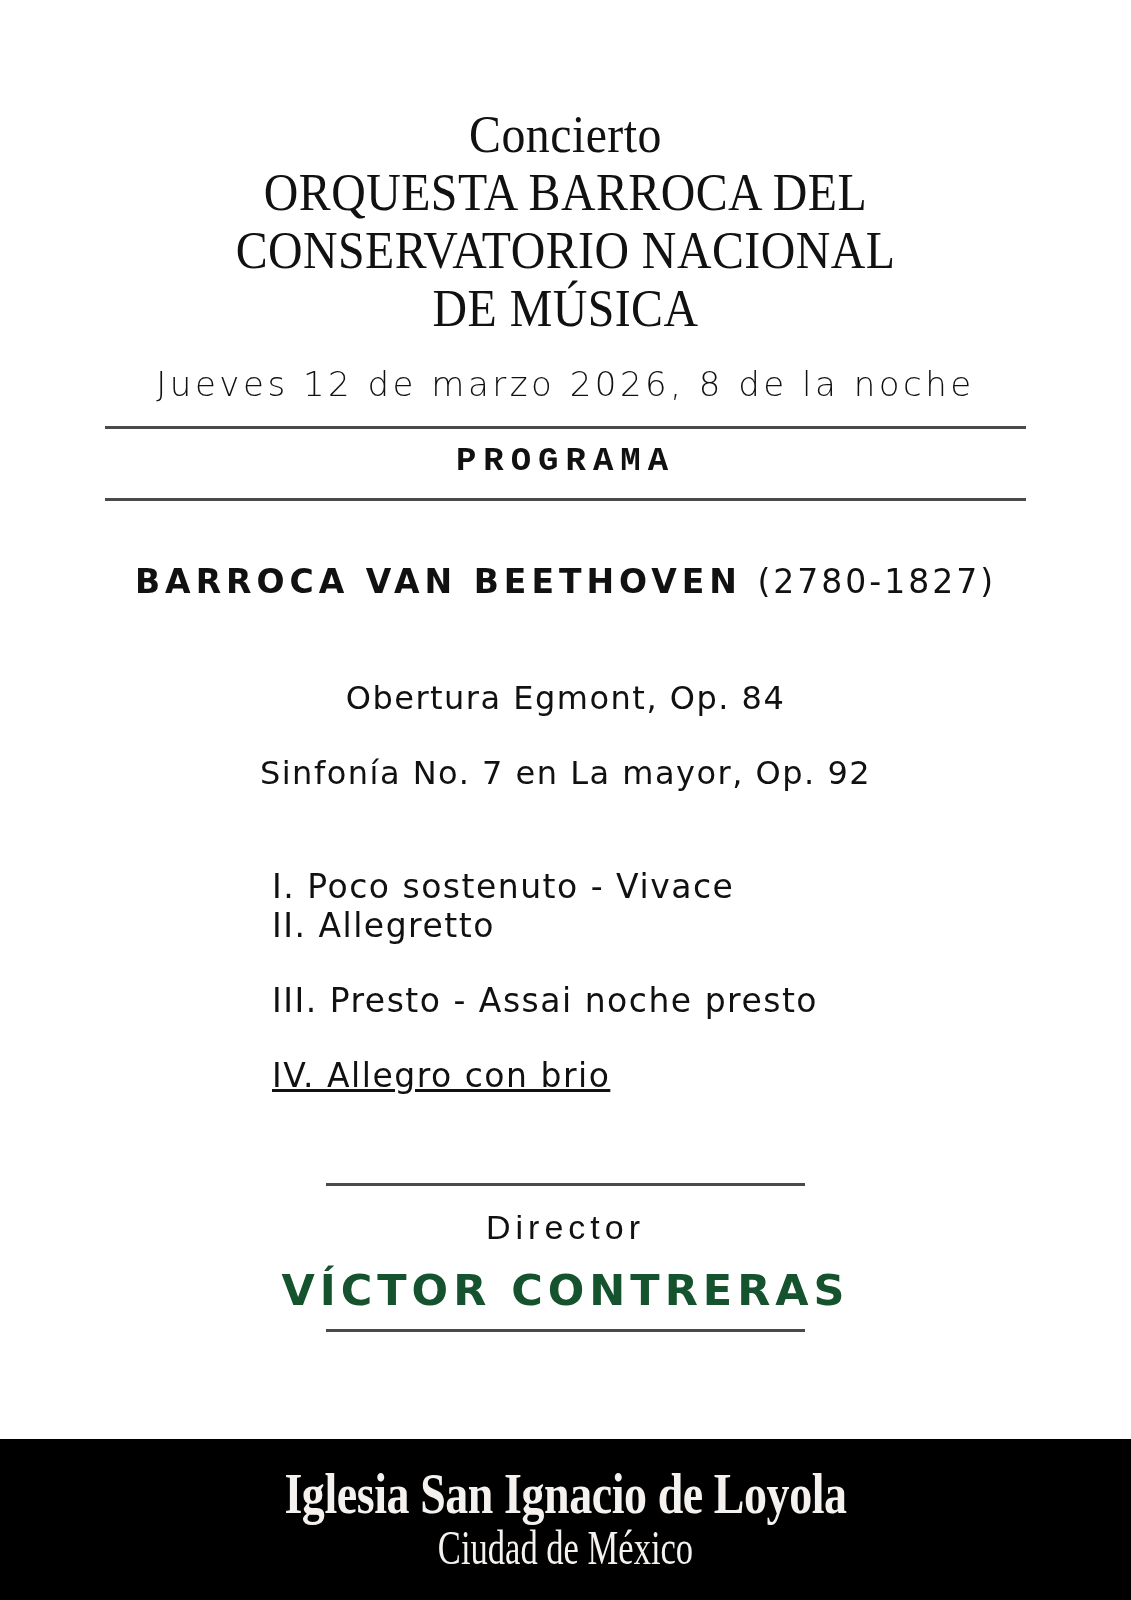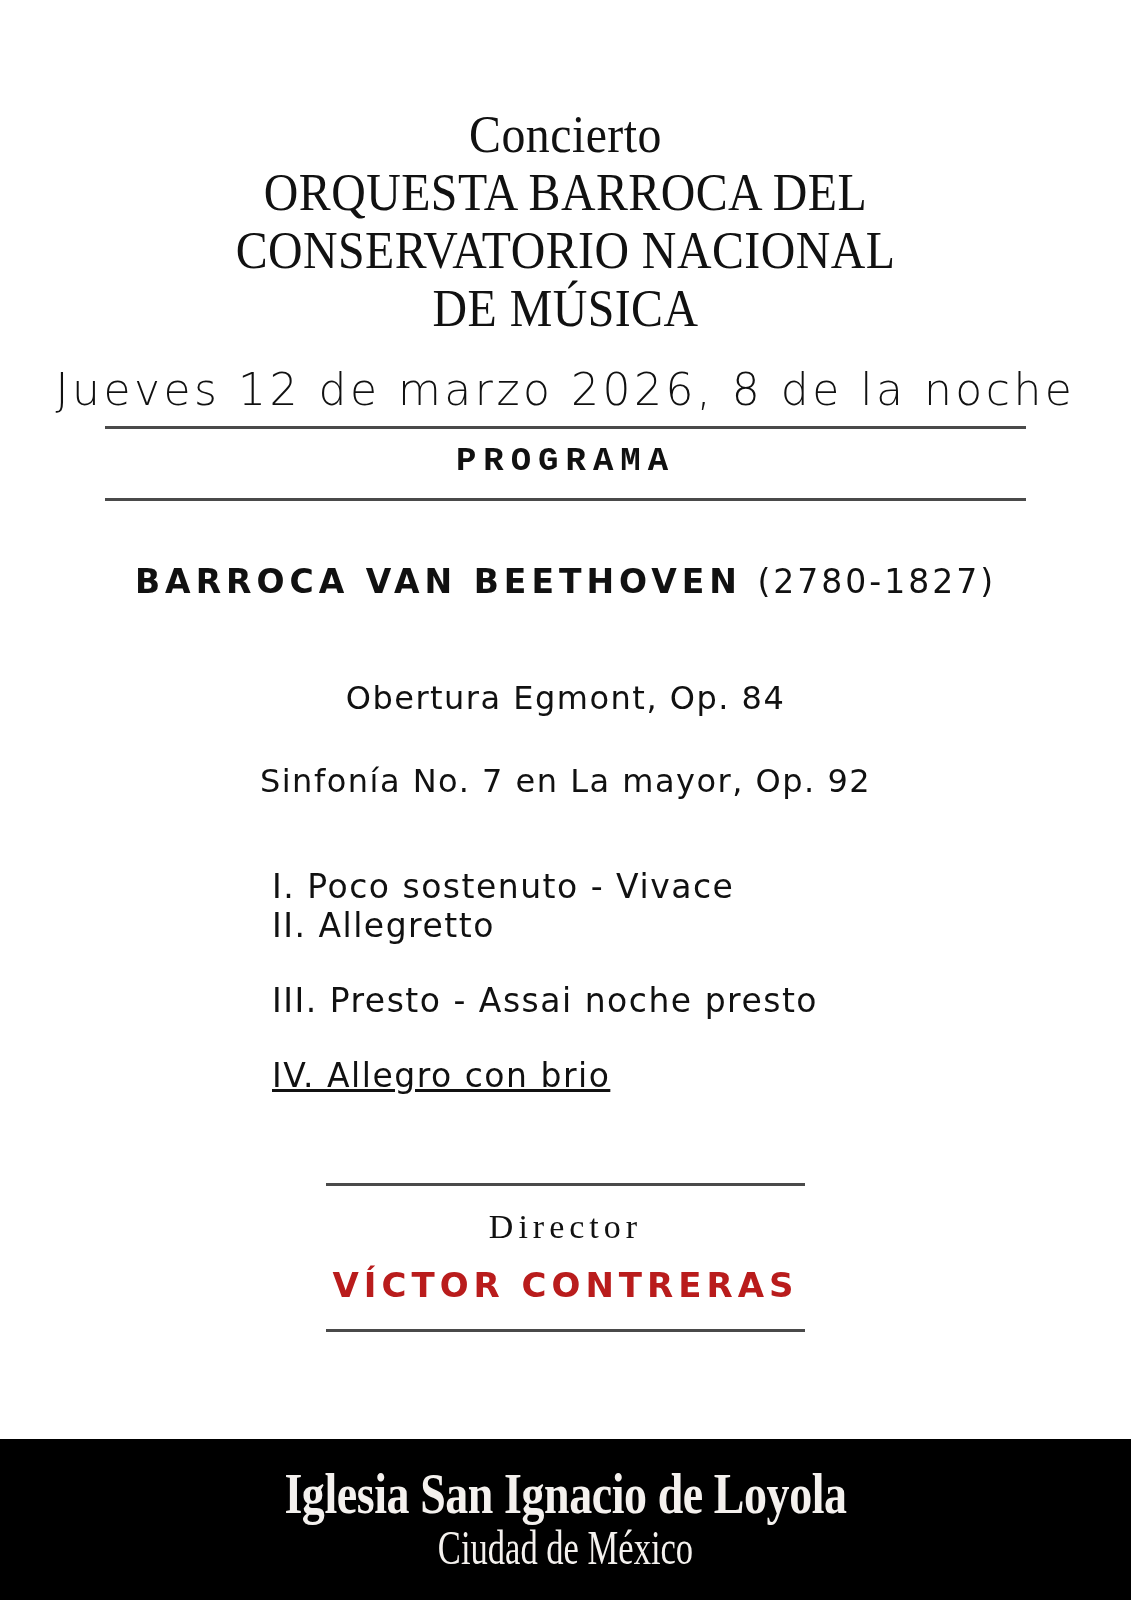--- a/index.html
+++ b/index.html
@@ -14,59 +14,59 @@
       font-family: "Liberation Serif", "DejaVu Serif", serif;
       font-size: 52px; line-height: 58px; color: #111;
       transform: scaleX(0.92); transform-origin: center;
       letter-spacing: 0.5px;
     }
     #concierto { top: 106px; }
     #title-1 { top: 164px; }
     #title-2 { top: 222px; }
     #title-3 { top: 280px; }
     #date {
-      top: 364px; font-size: 44px; letter-spacing: 3.5px;
+      top: 364px; font-size: 34px; letter-spacing: 3.5px;
       font-family: "DejaVu Sans", sans-serif; font-weight: 300; color: #111;
     }
     .rule { position: absolute; height: 3px; background: #4a4a4a; }
     #rule-top-1 { left: 105px; width: 921px; top: 426px; }
     #rule-top-2 { left: 105px; width: 921px; top: 498px; }
     #programa {
       top: 442px; font-size: 34px; font-weight: bold; letter-spacing: 7px;
       font-family: Liberation Mono, monospace; color: #111;
     }
     #composer {
       top: 562px; font-size: 33px; letter-spacing: 5px; color: #111;
       font-family: "DejaVu Sans", sans-serif;
     }
     #composer .name { font-weight: bold; }
     #composer .years { font-weight: normal; letter-spacing: 3px; }
     .work {
       font-size: 32px; font-weight: normal; letter-spacing: 1.5px; color: #111;
       font-family: "DejaVu Sans", sans-serif;
     }
     #work-1 { top: 679px; }
-    #work-2 { top: 754px; margin-top: 8px; }
+    #work-2 { top: 754px; }
     .movement {
       position: absolute; left: 272px;
       font-size: 33px; letter-spacing: 1.5px; color: #111;
       font-family: "DejaVu Sans", sans-serif; font-weight: normal;
     }
     #mov-1 { top: 831px; margin-top: 36px; }
     #mov-2 { top: 906px; }
     #mov-3 { top: 981px; }
     #mov-4 { top: 1056px; text-decoration: underline; }
     #rule-dir-1 { left: 326px; width: 479px; top: 1183px; }
     #rule-dir-2 { left: 326px; width: 479px; top: 1329px; }
     #director-label {
       top: 1208px; font-size: 34px; letter-spacing: 5px; color: #111;
-      font-family: Liberation Serif, serif;
+      font-family: Liberation Sans, sans-serif;
     }
     #director-name {
-      top: 1265px; font-size: 34px; font-weight: bold; letter-spacing: 5px; color: #b91c1c;
+      top: 1265px; font-size: 43px; font-weight: bold; letter-spacing: 5px; color: #14532d;
       font-family: "DejaVu Sans", sans-serif;
     }
     #footer {
       position: absolute; left: 0; top: 1439px; width: 1131px; height: 161px;
       background: #000000;
     }
     #venue {
       top: 1462px; font-size: 56px; font-weight: bold; color: #f4f1ee;
       font-family: "Liberation Serif", "DejaVu Serif", serif;
       transform: scaleX(0.82); transform-origin: center; letter-spacing: -0.5px;

